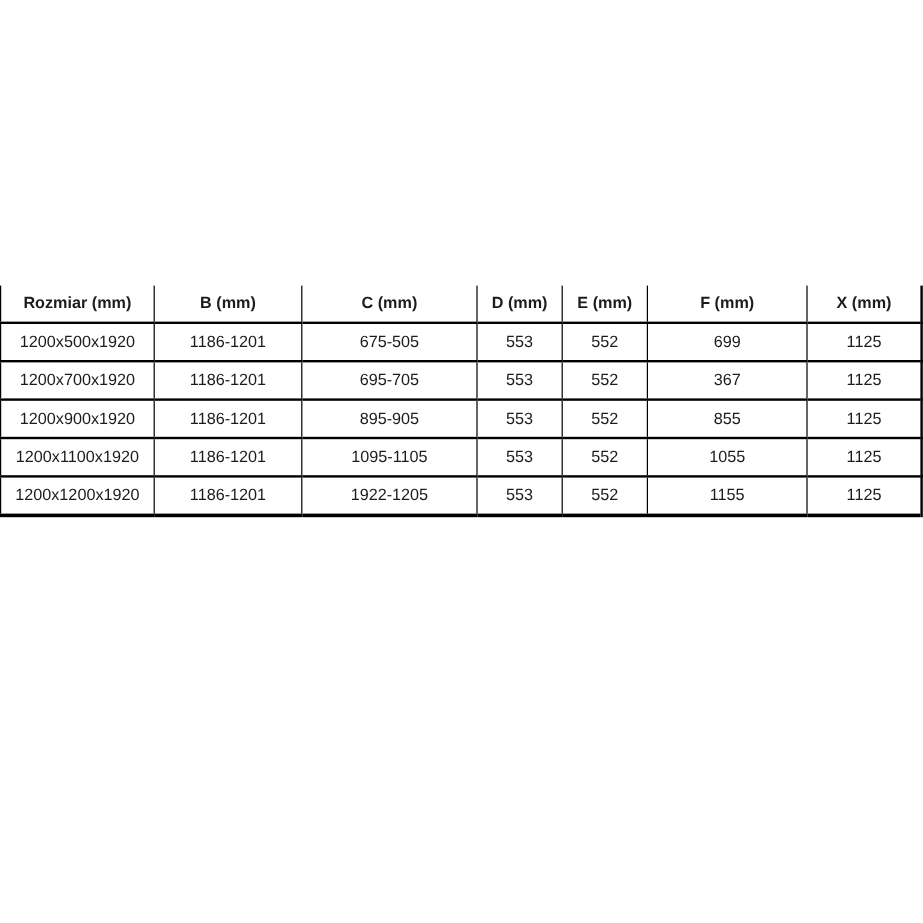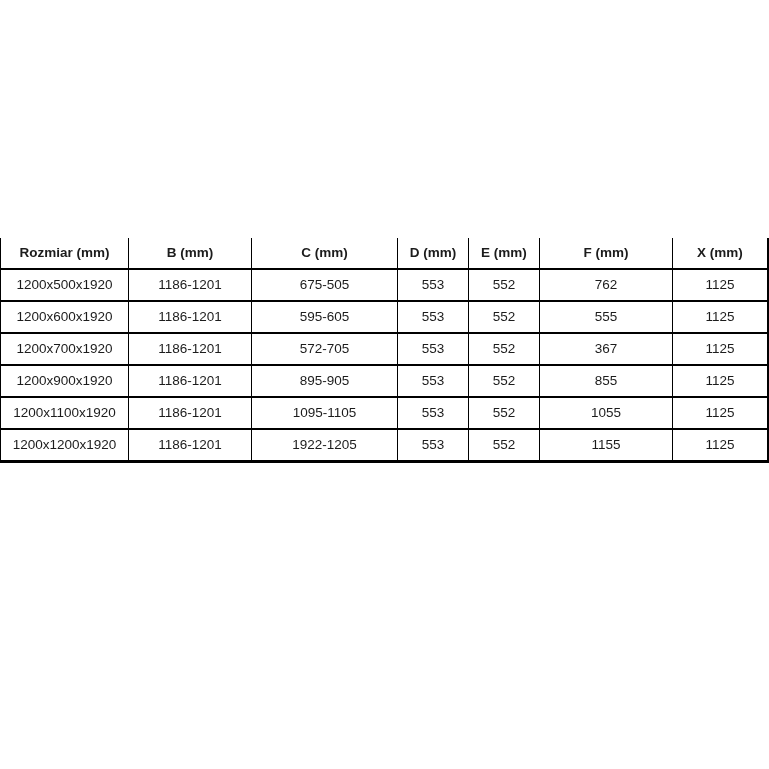--- a/index.html
+++ b/index.html
@@ -78,36 +78,27 @@
         <th>X (mm)</th>
       </tr>
     </thead>
     <tbody>
       <tr>
         <td>1200x500x1920</td>
         <td>1186-1201</td>
         <td>675-505</td>
         <td>553</td>
         <td>552</td>
-        <td>762</td>
-        <td>1125</td>
-      </tr>
-      <tr>
-        <td>1200x600x1920</td>
-        <td>1186-1201</td>
-        <td>595-605</td>
-        <td>553</td>
-        <td>552</td>
-        <td>555</td>
+        <td>699</td>
         <td>1125</td>
       </tr>
       <tr>
         <td>1200x700x1920</td>
         <td>1186-1201</td>
-        <td>572-705</td>
+        <td>695-705</td>
         <td>553</td>
         <td>552</td>
         <td>367</td>
         <td>1125</td>
       </tr>
       <tr>
         <td>1200x900x1920</td>
         <td>1186-1201</td>
         <td>895-905</td>
         <td>553</td>

